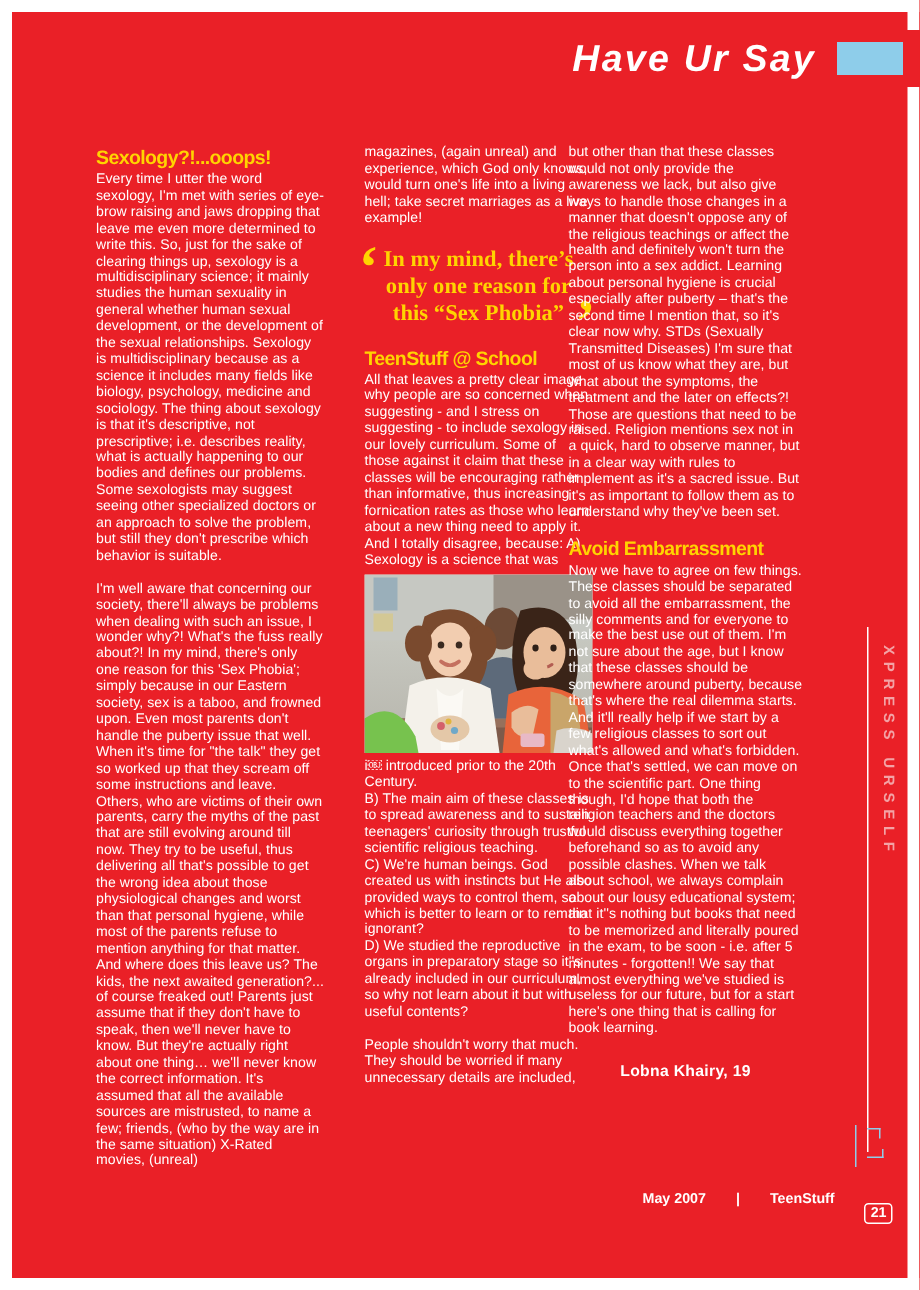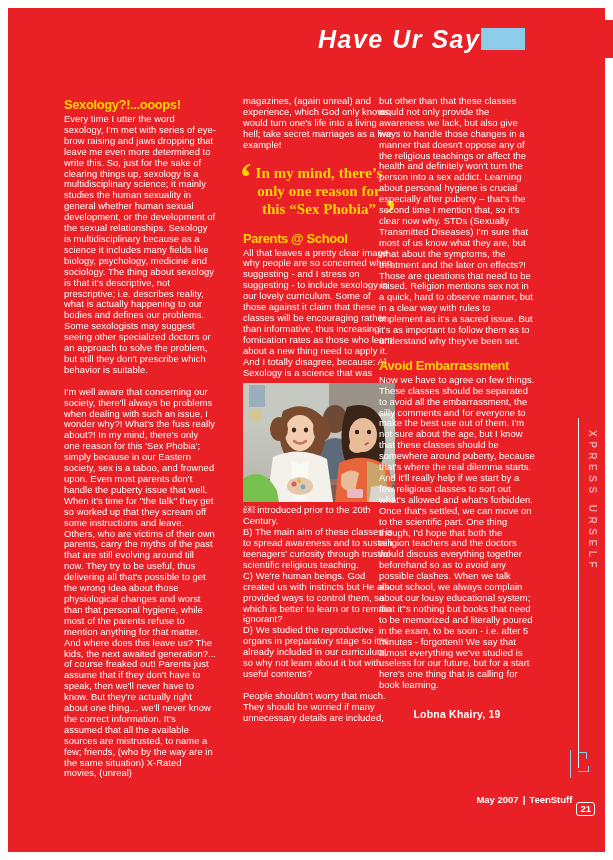--- a/index.html
+++ b/index.html
@@ -28,23 +28,23 @@
   .frame-right-bot{
     position:absolute;right:0;bottom:0;width:8px;height:62px;background:#ffffff;
   }
   .frame-right-mid{
     position:absolute;right:0;top:58px;width:8px;height:740px;background:#ffffff;
   }
 
   
   .masthead{
     position:absolute;
-    left:318px;top:22px;width:272px;height:34px;
-    display:flex;align-items:center;justify-content:flex-start;
-    gap:1px;
+    left:330px;top:22px;width:272px;height:34px;
+    display:flex;align-items:center;justify-content:flex-end;
+    gap:14px;
   }
   .masthead-title{
     color:#ffffff;
     font-family:"Liberation Sans", sans-serif;
     font-weight:bold;
     font-style:italic;
     font-size:25px;
     letter-spacing:1.5px;
     white-space:nowrap;
     line-height:1;
@@ -141,21 +141,21 @@
     font-weight:bold;
     font-size:10px;
     letter-spacing:4.5px;
     white-space:nowrap;
   }
 
   
   .footer{
     position:absolute;
     right:18px;bottom:44px;
-    display:flex;align-items:center;gap:4px;
+    display:flex;align-items:center;gap:20px;
     color:#ffffff;font-weight:bold;font-size:9.5px;
   }
   .footer .sep{color:#ffffff;}
   .pagebox{
     border:1px solid #ffffff;
     border-radius:3px;
     padding:0 3px;
     font-size:9.5px;line-height:12px;
     font-weight:bold;
     margin-top:20px;
@@ -190,21 +190,21 @@
 
 <div class="col col2">
   <p>magazines, (again unreal) and experience, which God only knows, would turn one's life into a living hell; take secret marriages as a live example!</p>
 
   <div class="pullquote">
     <span class="q-open">‘</span>
     <span>In my mind, there’s only one reason for this “Sex Phobia”</span>
     <span class="q-close">’</span>
   </div>
 
-  <h2 class="head">Parents @ School</h2>
+  <h2 class="head">TeenStuff @ School</h2>
   <p>All that leaves a pretty clear image why people are so concerned when suggesting - and I stress on suggesting - to include sexology in our lovely curriculum. Some of those against it claim that these classes will be encouraging rather than informative, thus increasing fornication rates as those who learn about a new thing need to apply it. And I totally disagree, because: A) Sexology is a science that was</p>
 
   <div class="photo">
     <svg width="152" height="119" viewBox="0 0 152 119" xmlns="http://www.w3.org/2000/svg">
       <defs>
         <linearGradient id="wallg" x1="0" y1="0" x2="0" y2="1">
           <stop offset="0" stop-color="#cfd2cb"></stop>
             <stop offset="1" stop-color="#b6b4ab"></stop>
         </linearGradient>
       </defs>

